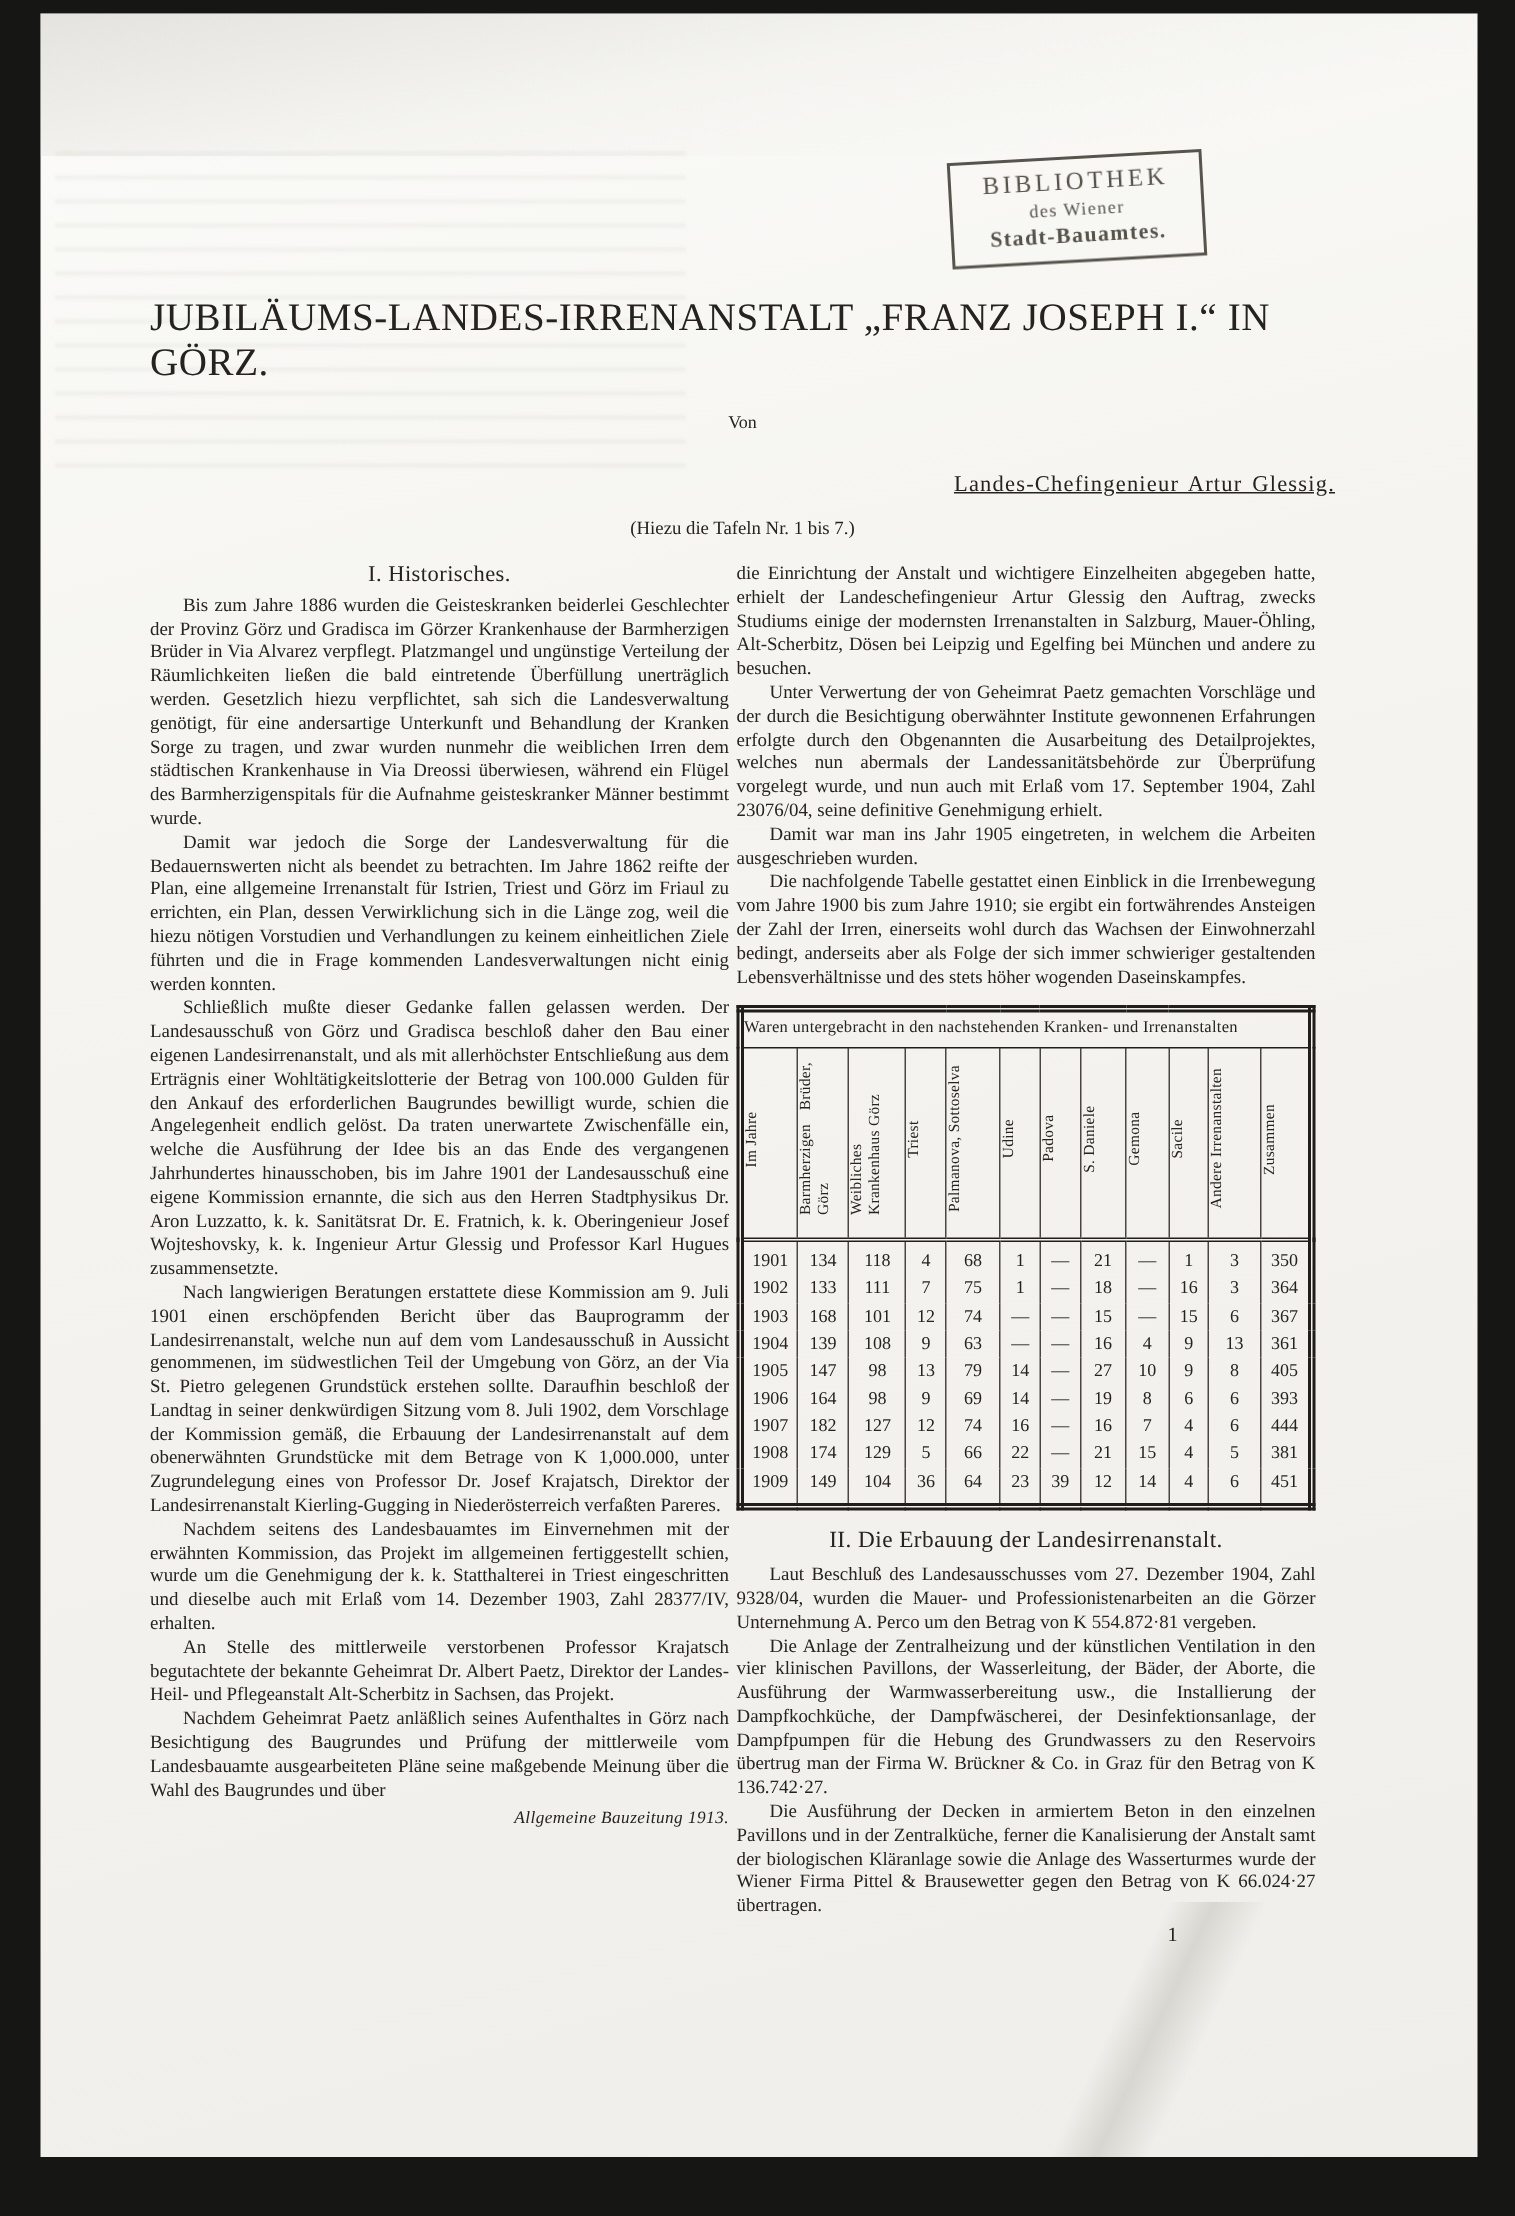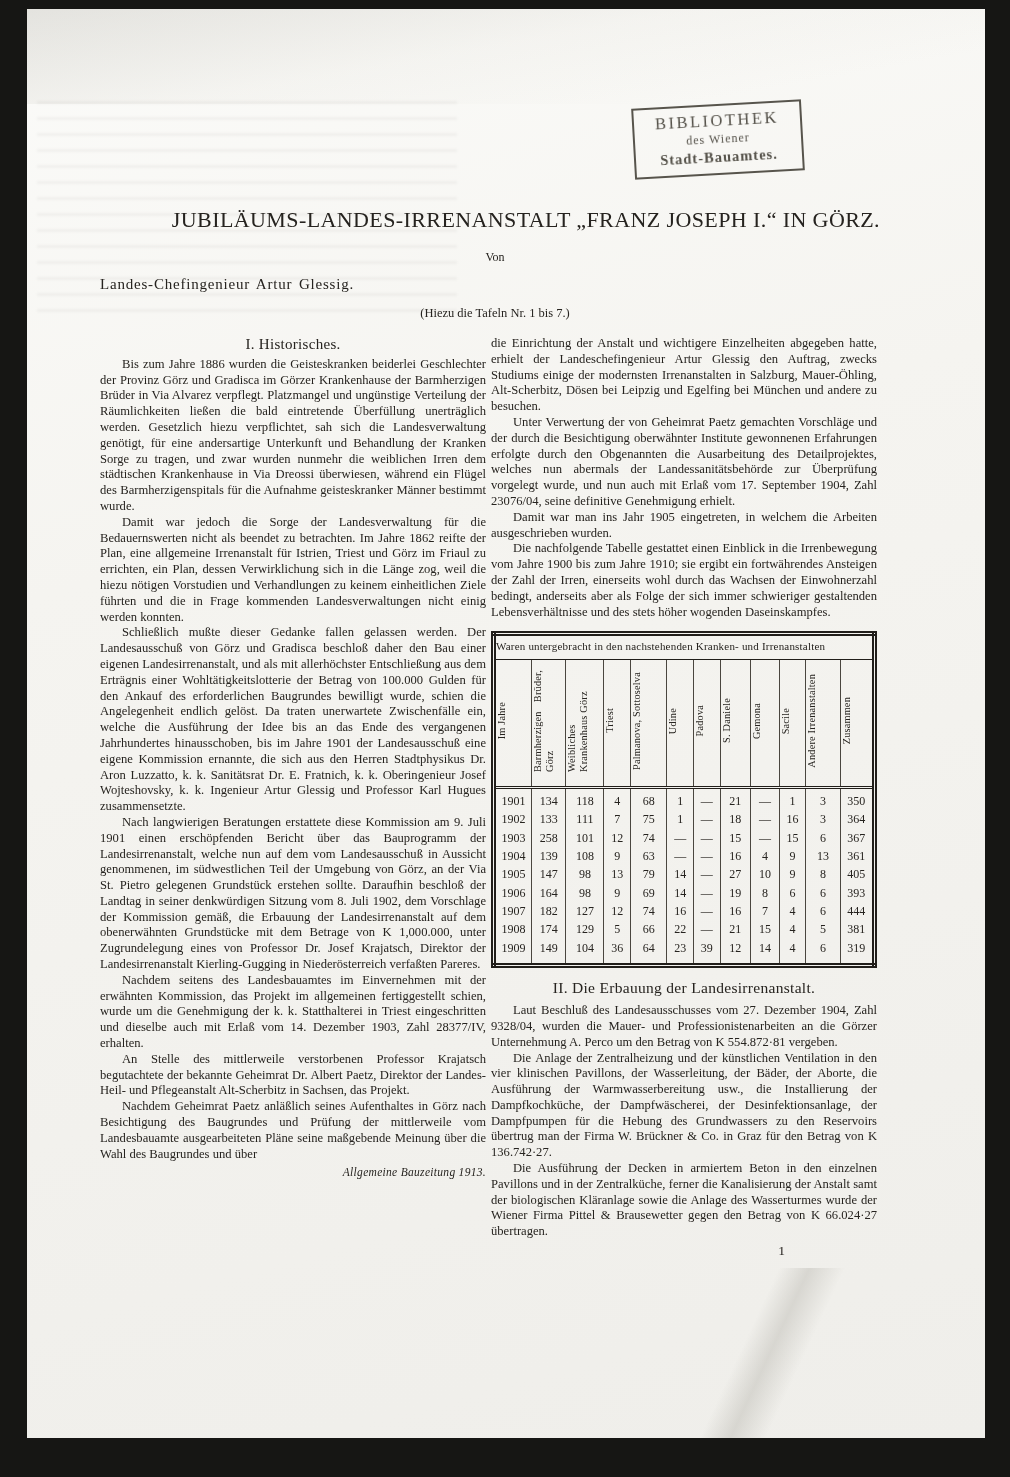--- a/index.html
+++ b/index.html
@@ -32,23 +32,23 @@
     position:absolute;left:606px;top:95px;width:154px;
     padding:5px 6px 7px;border:2.5px solid #57544c;
     transform:rotate(-3.2deg);text-align:center;color:#55524a;
     filter:blur(.25px);
   }
   .stamp-l1{font-size:16.5px;letter-spacing:2.5px;}
   .stamp-l2{font-size:12px;letter-spacing:1px;margin-top:1px;}
   .stamp-l3{font-size:14.5px;letter-spacing:1px;font-weight:bold;margin-top:2px;}
 
   .text-block{position:absolute;left:73px;top:188px;width:790px;}
-  .title{font-size:22px;font-weight:normal;text-align:right;letter-spacing:.4px;margin:10px;}
+  .title{font-size:26px;font-weight:normal;text-align:left;letter-spacing:.4px;margin:0;}
   .von{text-align:center;font-size:12px;margin-top:17px;}
-  .author{text-align:left;font-size:15px;margin-top:11px;letter-spacing:.8px;word-spacing:2px;}
+  .author{text-align:right;font-size:15px;margin-top:26px;letter-spacing:.8px;word-spacing:2px;text-decoration:underline;}
   .plates{text-align:center;font-size:12.5px;margin-top:13px;}
 
   .columns{display:flex;gap:5px;margin-top:15px;}
   .col{width:386px;text-align:justify;font-size:12.6px;line-height:15.8px;}
   p.para{margin:0;text-indent:22px;}
   p.cont{text-indent:0;}
   h2.sec1{font-size:15px;font-weight:normal;text-align:center;margin:1px 0 4px;letter-spacing:.3px;}
   h2.sec2{font-size:15.5px;font-weight:normal;text-align:center;margin:12px 0 7px;letter-spacing:.3px;font-family:Liberation Serif, serif;}
 
   table.irr{width:100%;border-collapse:collapse;table-layout:fixed;border:5px double #211e1a;margin:11px 0 2px;}
@@ -174,21 +174,21 @@
                 <td>1</td>
                 <td>—</td>
                 <td>18</td>
                 <td>—</td>
                 <td>16</td>
                 <td>3</td>
                 <td>364</td>
               </tr>
               <tr>
                 <td>1903</td>
-                <td>258</td>
+                <td>168</td>
                 <td>101</td>
                 <td>12</td>
                 <td>74</td>
                 <td>—</td>
                 <td>—</td>
                 <td>15</td>
                 <td>—</td>
                 <td>15</td>
                 <td>6</td>
                 <td>367</td>
@@ -268,21 +268,21 @@
                 <td>149</td>
                 <td>104</td>
                 <td>36</td>
                 <td>64</td>
                 <td>23</td>
                 <td>39</td>
                 <td>12</td>
                 <td>14</td>
                 <td>4</td>
                 <td>6</td>
-                <td>319</td>
+                <td>451</td>
               </tr>
             </tbody>
         </table>
 
         <h2 class="sec2">II. Die Erbauung der Landesirrenanstalt.</h2>
         <p class="para">Laut Beschluß des Landesausschusses vom 27. Dezember 1904, Zahl 9328/04, wurden die Mauer- und Professionistenarbeiten an die Görzer Unternehmung A. Perco um den Betrag von K 554.872·81 vergeben.</p>
         <p class="para">Die Anlage der Zentralheizung und der künstlichen Ventilation in den vier klinischen Pavillons, der Wasserleitung, der Bäder, der Aborte, die Ausführung der Warmwasserbereitung usw., die Installierung der Dampfkochküche, der Dampfwäscherei, der Desinfektionsanlage, der Dampfpumpen für die Hebung des Grundwassers zu den Reservoirs übertrug man der Firma W. Brückner &amp; Co. in Graz für den Betrag von K 136.742·27.</p>
         <p class="para">Die Ausführung der Decken in armiertem Beton in den einzelnen Pavillons und in der Zentralküche, ferner die Kanalisierung der Anstalt samt der biologischen Kläranlage sowie die Anlage des Wasserturmes wurde der Wiener Firma Pittel &amp; Brausewetter gegen den Betrag von K 66.024·27 übertragen.</p>
         <div class="pageno-row">
           <span>1</span>

